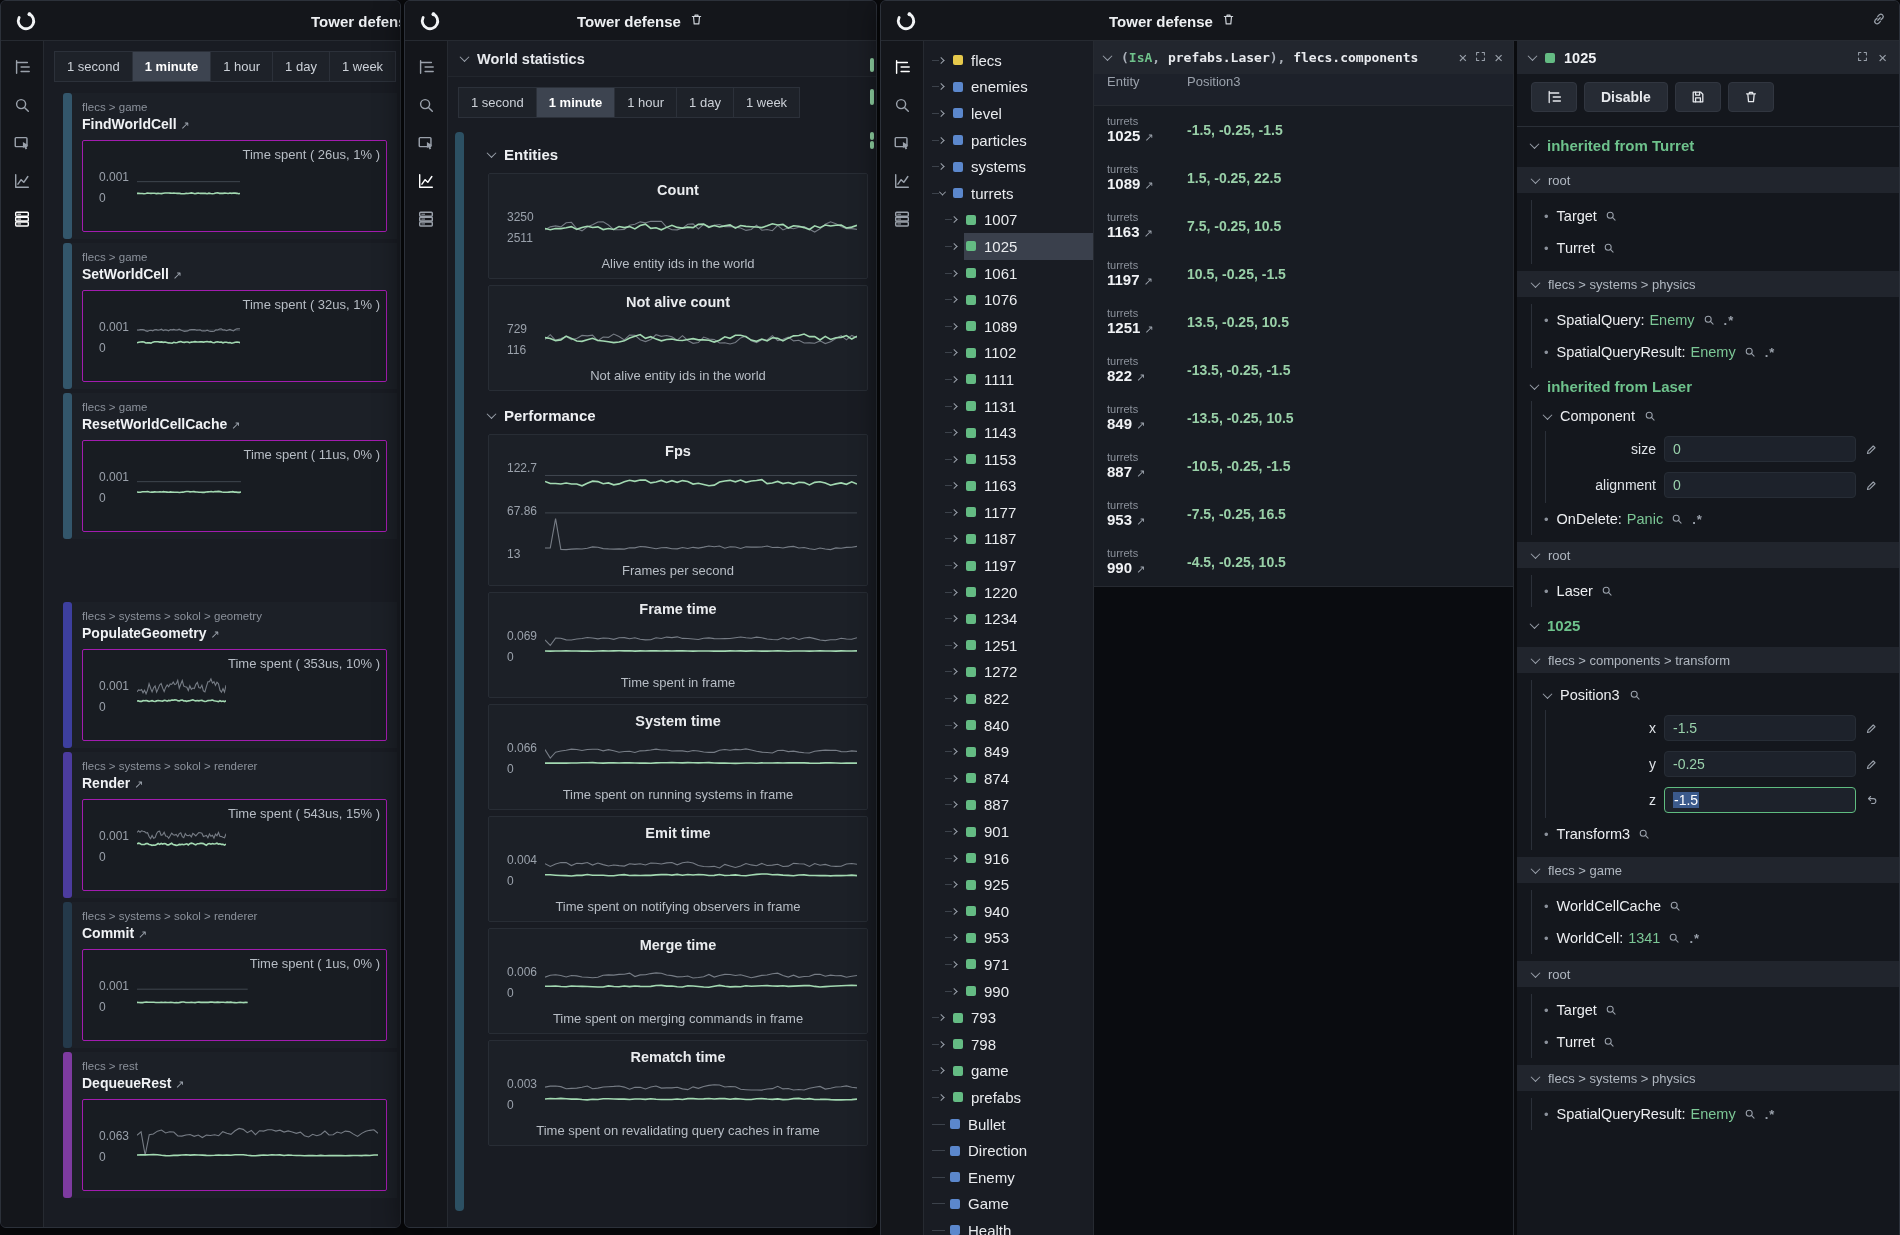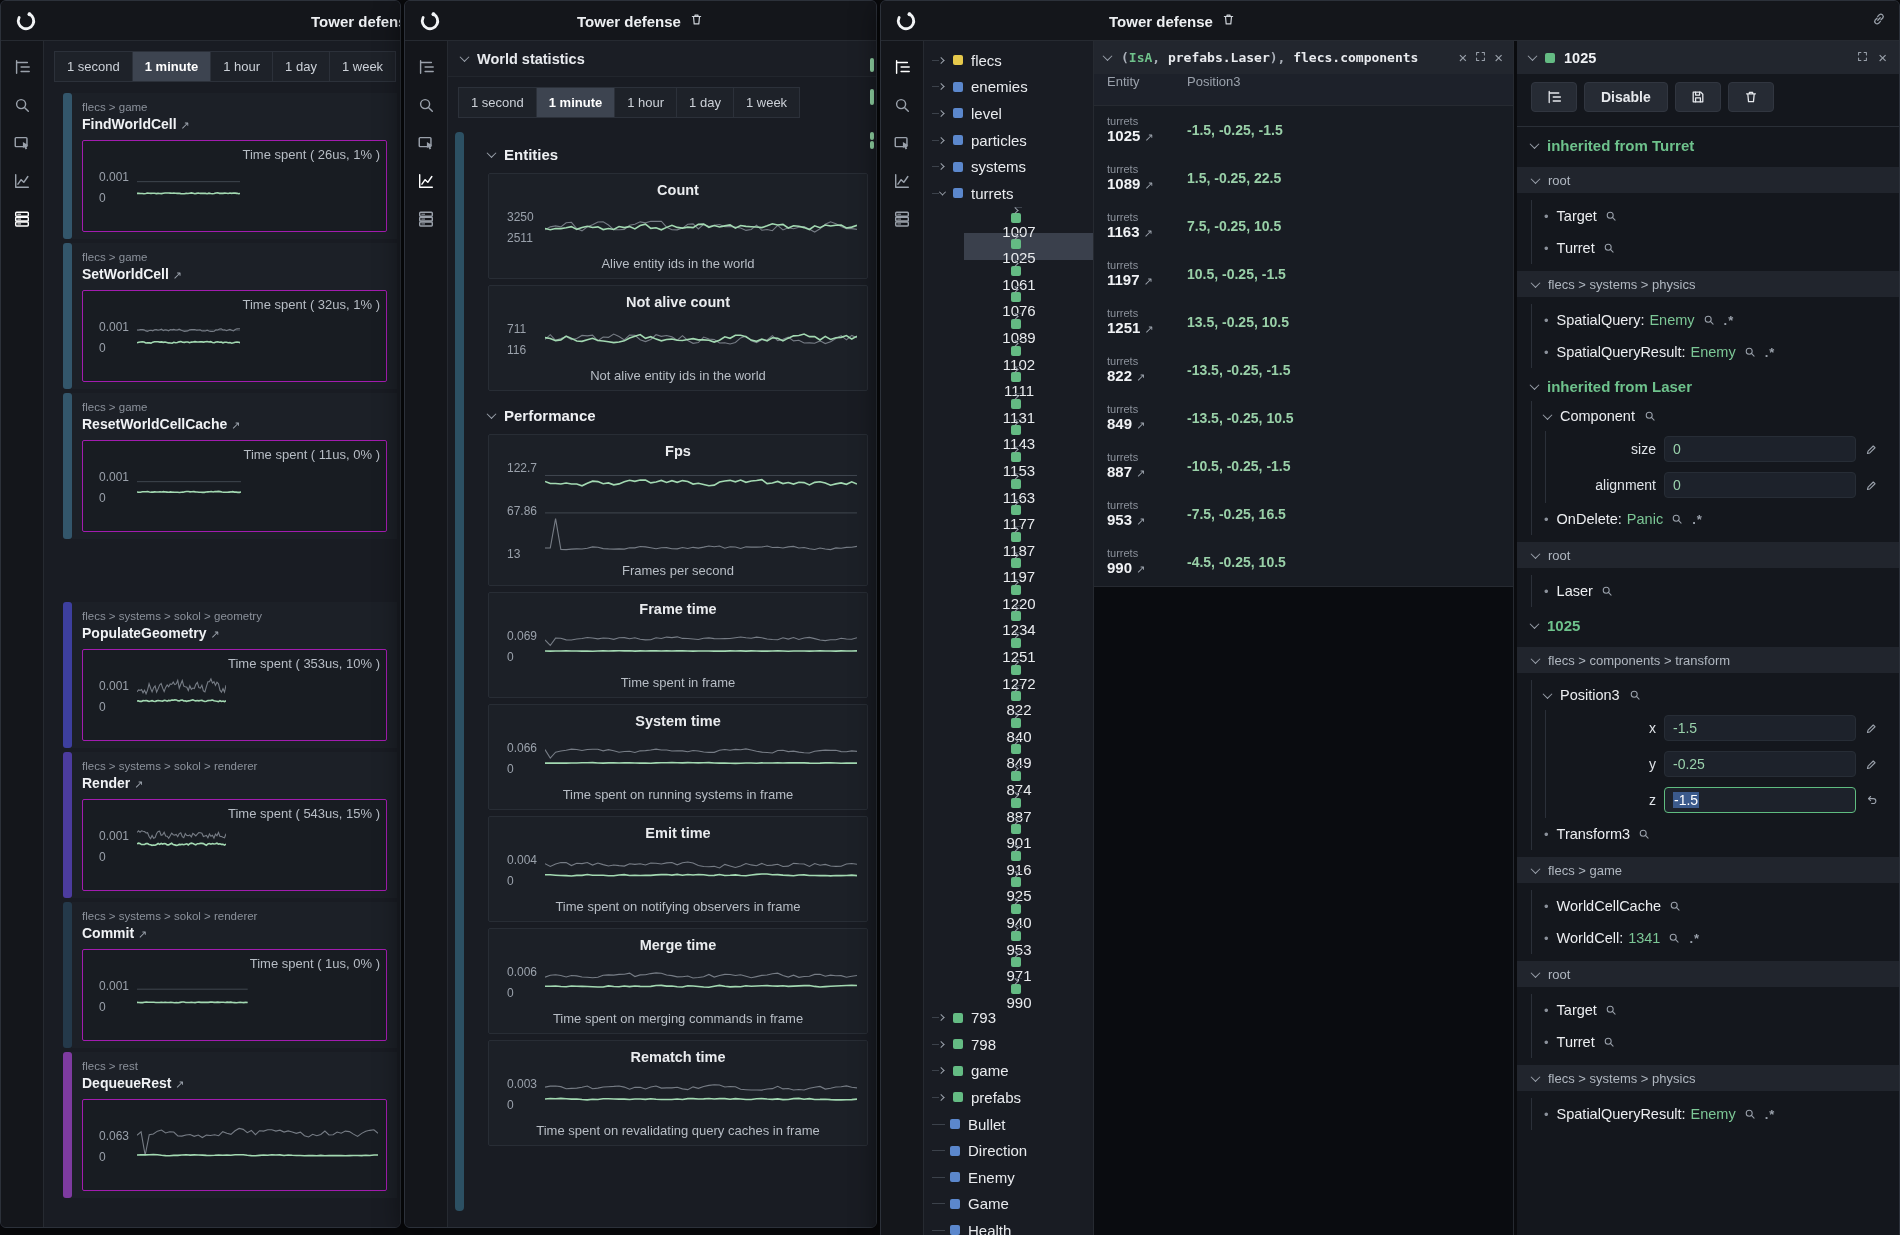--- a/index.html
+++ b/index.html
@@ -63,21 +63,21 @@
   .w2-card { margin:5px 8px 6px 40px; background:#1c2027; border:1px solid #282d35; border-radius:2px;
     height:106px; padding:5px 8px 3px; display:flex; flex-direction:column; }
   .w2-card.tall { height:152px; }
   .w2-title { text-align:center; flex:none; font-size:14.5px; font-weight:700; color:#e9ebee; padding-top:3px; }
   .w2-mid { flex:1; display:flex; min-height:0; }
   .edge-mark { position:absolute; right:2px; width:4px; border-radius:2px; background:#8fd3a2; }
   
   .tree { width:170px; flex:none; background:#191c23; border-right:1px solid #262a31; padding-top:6px; overflow:hidden; }
   .tree-row { height:26.6px; display:flex; align-items:center; font-size:15px; color:#e9ebee;
     padding-left:8px; cursor:pointer; white-space:nowrap; }
-  .tree-row.child { padding-left:21px;flex-direction:column; }
+  .tree-row.child { padding-left:21px; }
   .tree-row.selected { background:linear-gradient(90deg, transparent 40px, #3a404c 40px); }
   .tstub { width:7px; height:0; border-top:1px solid #3c424b; margin-right:1px; flex:none; }
   .tdash { width:13px; height:0; border-top:1px solid #3c424b; margin-right:3px; flex:none; }
   .tarrow { width:11px; flex:none; color:#8e959f; display:flex; align-items:center; }
   .tsq { width:10px; height:10px; border-radius:2px; margin:0 8px 0 2px; flex:none; }
   
   .query { width:420px; flex:none; display:flex; flex-direction:column; background:#0a0c10; border-right:1px solid #262a31; }
   .qhead { height:33px; flex:none; background:#22262e; display:flex; align-items:center; padding:0 10px;
     font-family:"DejaVu Sans Mono", monospace; font-size:13px; font-weight:700; color:#d4d8de; gap:3px; }
   .qp-green { color:#6fc28b; } .qp-punct { color:#aab0b9; } .qp-plain { color:#e8eaee; }
@@ -431,21 +431,21 @@
                   <polyline points="0.00,21.24 1.69,22.22 3.39,21.23 5.08,21.28 6.78,20.66 8.47,19.69 10.17,21.89 11.86,20.39 13.56,19.44 15.25,20.44 16.95,19.92 18.64,22.03 20.34,21.17 22.03,22.02 23.73,19.59 25.42,20.52 27.12,19.68 28.81,21.49 30.51,18.83 32.20,17.77 33.90,21.13 35.59,20.66 37.29,22.26 38.98,20.30 40.68,18.68 42.37,20.33 44.07,20.88 45.76,20.12 47.46,20.49 49.15,17.92 50.85,17.68 52.54,20.23 54.24,18.84 55.93,19.93 57.63,19.12 59.32,18.34 61.02,20.90 62.71,18.86 64.41,19.50 66.10,19.75 67.80,20.05 69.49,20.48 71.19,19.02 72.88,17.43 74.58,18.44 76.27,17.92 77.97,20.82 79.66,18.97 81.36,19.43 83.05,20.48 84.75,22.00 86.44,19.06 88.14,20.53 89.83,18.43 91.53,19.17 93.22,18.59 94.92,18.39 96.61,20.74 98.31,20.10 100.00,18.64" fill="none" stroke="#a3d9b2" stroke-width="1.6" vector-effect="non-scaling-stroke"></polyline>
                 </svg>
               </div>
      </div>
      <div class="caption">Alive entity ids in the world</div>
    </div>
           <div class="w2-card">
      <div class="w2-title">Not alive count</div>
      <div class="w2-mid">
        <div class="ylabels">
-                <div>711</div>
+                <div>729</div>
                 <div>116</div>
               </div>
        <div class="sparkwrap">
                 <svg viewBox="0 0 100 40" preserveAspectRatio="none" style="width:100%;height:100%;display:block">
                   <polyline points="0.00,20.32 1.69,16.55 3.39,21.10 5.08,19.69 6.78,18.01 8.47,20.50 10.17,19.64 11.86,17.15 13.56,17.53 15.25,16.92 16.95,21.44 18.64,18.40 20.34,18.72 22.03,16.06 23.73,17.96 25.42,20.70 27.12,16.82 28.81,17.04 30.51,20.62 32.20,22.04 33.90,20.39 35.59,16.58 37.29,17.88 38.98,17.26 40.68,18.30 42.37,20.96 44.07,17.33 45.76,21.20 47.46,23.48 49.15,22.81 50.85,18.43 52.54,19.95 54.24,20.50 55.93,23.20 57.63,23.01 59.32,23.96 61.02,22.76 62.71,19.15 64.41,17.67 66.10,21.49 67.80,22.86 69.49,20.58 71.19,20.74 72.88,17.34 74.58,21.31 76.27,20.30 77.97,18.50 79.66,21.53 81.36,21.04 83.05,23.25 84.75,23.13 86.44,23.39 88.14,21.50 89.83,23.63 91.53,22.26 93.22,19.64 94.92,17.35 96.61,20.70 98.31,17.10 100.00,19.00" fill="none" stroke="#767c85" stroke-width="1.1" vector-effect="non-scaling-stroke"></polyline>
                   <polyline points="0.00,18.86 1.69,19.62 3.39,21.32 5.08,20.73 6.78,17.68 8.47,19.52 10.17,21.54 11.86,21.87 13.56,20.54 15.25,19.46 16.95,21.21 18.64,21.61 20.34,22.24 22.03,22.92 23.73,22.39 25.42,21.48 27.12,19.18 28.81,17.75 30.51,16.41 32.20,19.49 33.90,18.15 35.59,20.09 37.29,21.50 38.98,20.36 40.68,20.07 42.37,20.99 44.07,21.17 45.76,20.42 47.46,19.68 49.15,20.71 50.85,20.67 52.54,20.99 54.24,22.48 55.93,20.97 57.63,18.22 59.32,19.43 61.02,17.01 62.71,16.96 64.41,18.23 66.10,20.89 67.80,21.88 69.49,20.04 71.19,21.58 72.88,18.98 74.58,19.48 76.27,21.56 77.97,19.32 79.66,17.48 81.36,17.18 83.05,16.02 84.75,18.08 86.44,18.10 88.14,20.75 89.83,17.87 91.53,20.35 93.22,19.03 94.92,18.67 96.61,17.22 98.31,20.05 100.00,17.73" fill="none" stroke="#a3d9b2" stroke-width="1.6" vector-effect="non-scaling-stroke"></polyline>
                 </svg>
               </div>
      </div>
      <div class="caption">Not alive entity ids in the world</div>

